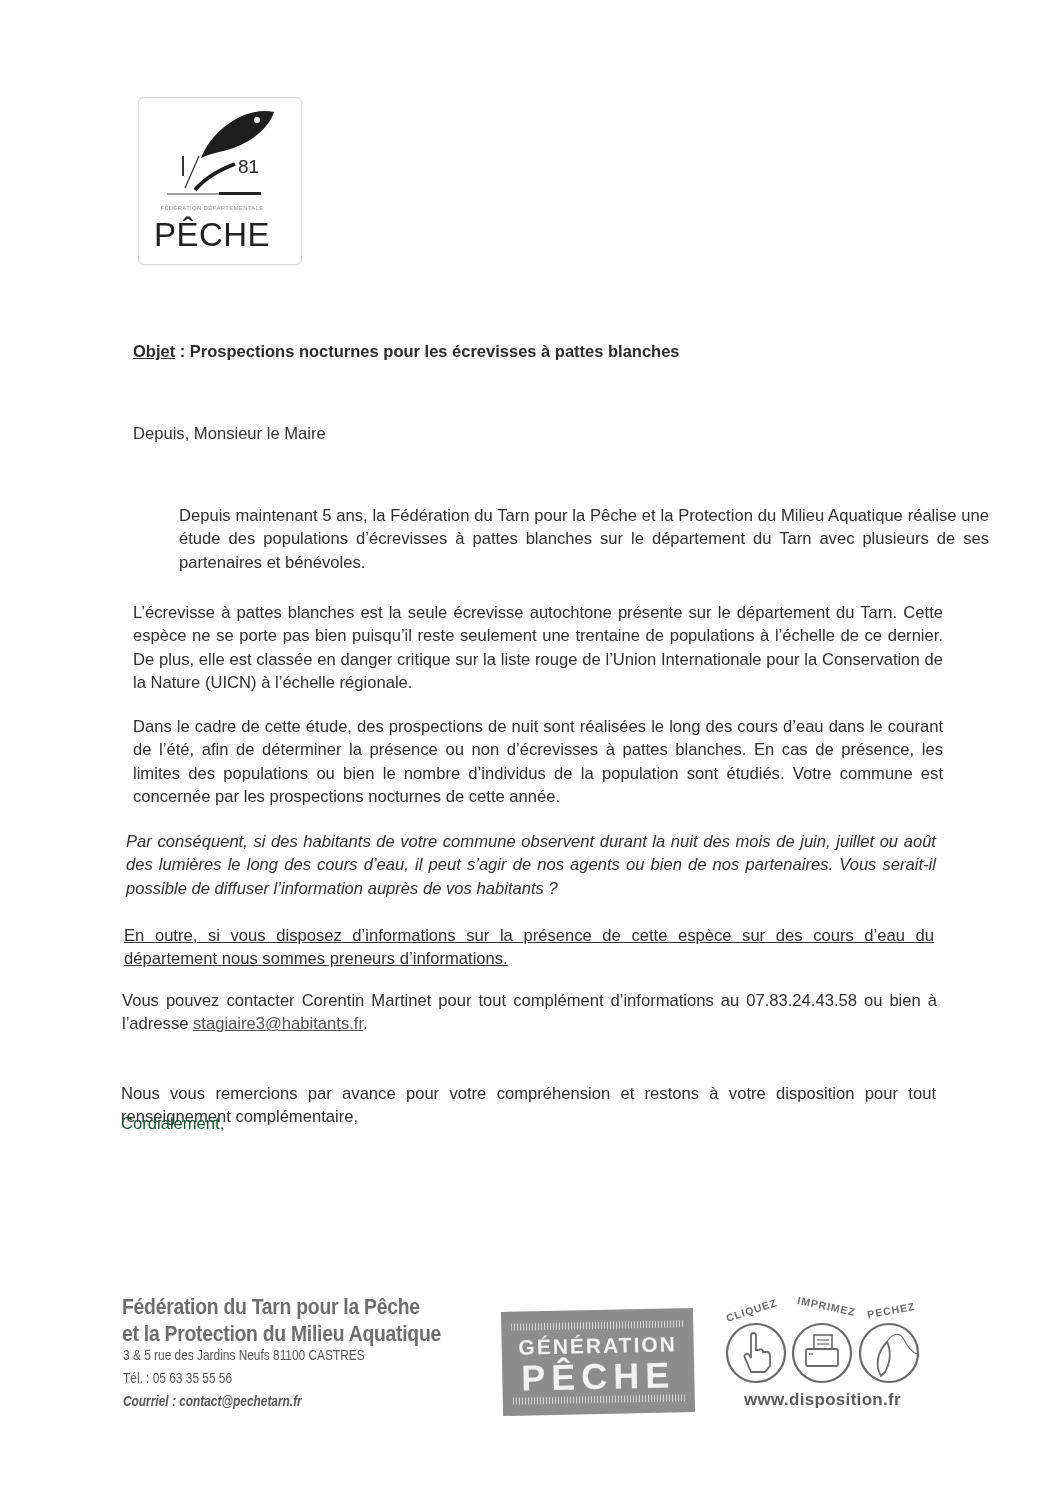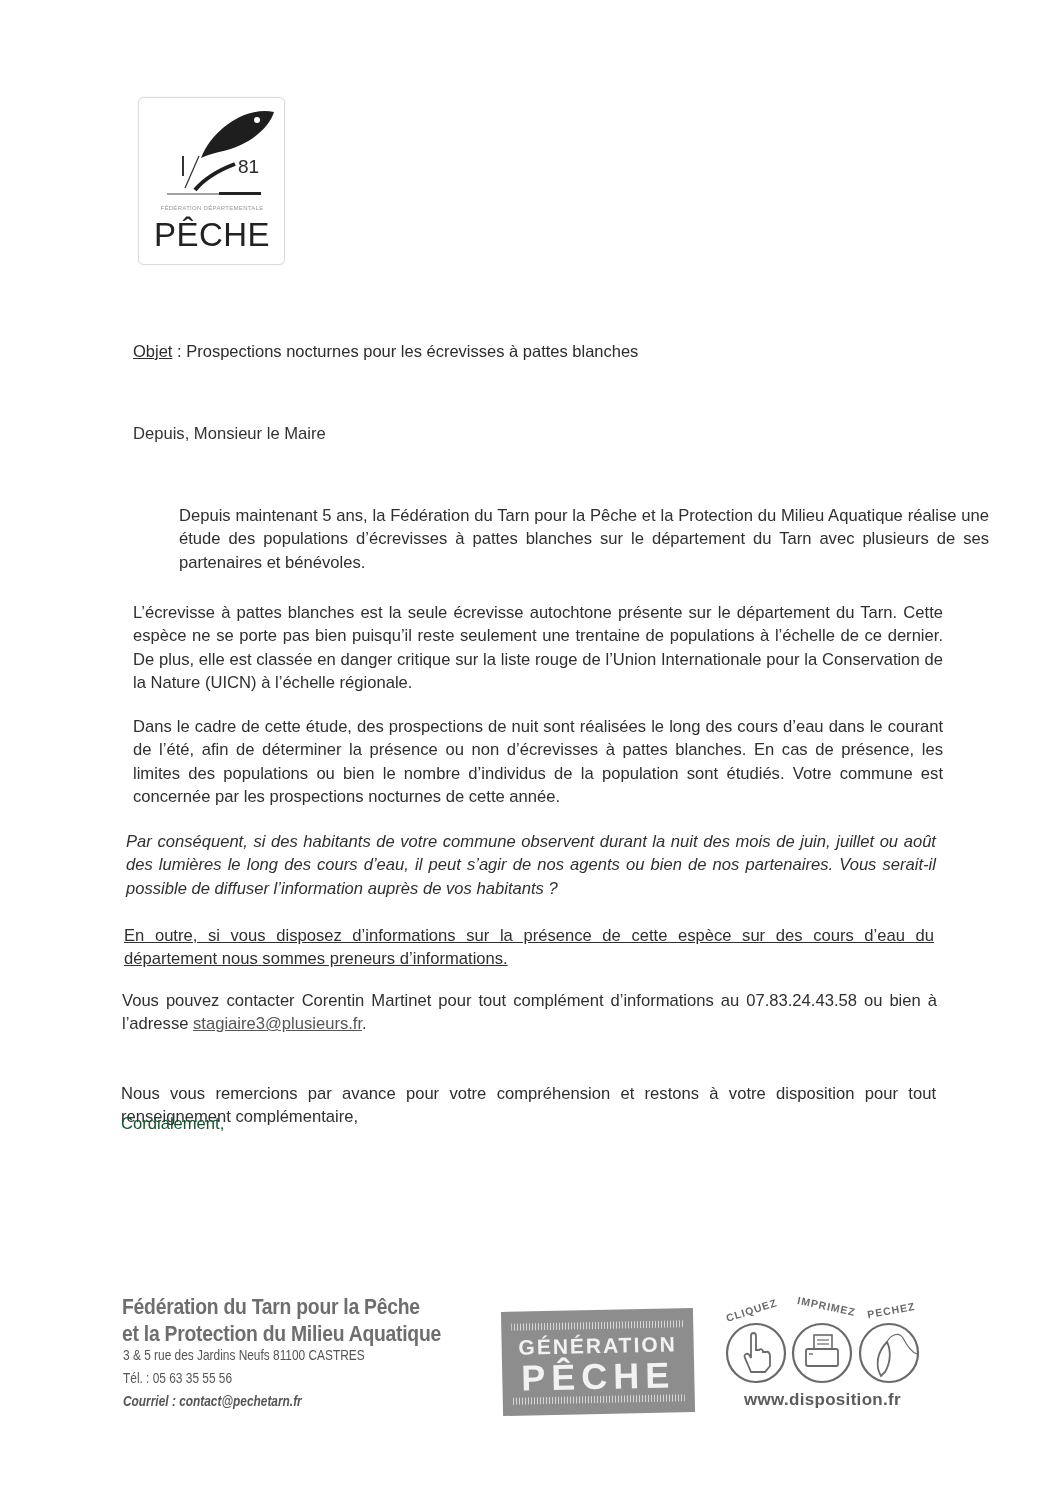--- a/index.html
+++ b/index.html
@@ -1,32 +1,32 @@
 <!DOCTYPE html>
 <html><head>
 <meta charset="utf-8">
 <style>
   html, body { margin: 0; padding: 0; background: #ffffff; }
   body { width: 1058px; height: 1496px; position: relative; overflow: hidden;
          font-family: "Liberation Sans", "DejaVu Sans", sans-serif; color: #2e2e2e; }
 
   
   .logo { position: absolute; left: 138px; top: 97px; width: 145px; height: 166px;
-          border: 1px solid #dcdcdc; border-radius: 6px; box-shadow: 0 0 2px #e8e8e8; background: #fff; }
+          border: 1px solid #dcdcdc; border-radius: 6px; box-shadow: 0 0 2px #e8e8e8; background: #fff; padding-left: 17px; }
   .logo svg { position: absolute; left: 0; top: 0; }
   .logo-sub { position: absolute; left: 12px; top: 107px; width: 122px; text-align: center;
               font-size: 6px; letter-spacing: 0.3px; color: #9a9a9a; }
   .logo-title { position: absolute; left: 10px; top: 118px; width: 126px; text-align: center;
                 font-size: 33px; color: #222; letter-spacing: 0.5px; }
   .logo-num { position: absolute; left: 99px; top: 58px; font-size: 19px; color: #2a2a2a; }
 
   
   .text { position: absolute; left: 133px; width: 810px; font-size: 16.6px; line-height: 23.3px;
           color: #2f2f2f; text-align: justify; }
-  .subject { position: absolute; left: 133px; top: 342px; font-size: 16.5px; font-weight: normal; color: #2c2c2c; }
+  .subject { position: absolute; left: 133px; top: 342px; font-size: 16.5px; font-weight: bold; color: #2c2c2c; }
   .subject .u { text-decoration: underline; }
   .salutation { position: absolute; left: 133px; top: 424px; font-size: 16.6px; color: #333; }
   .closing { position: absolute; left: 121px; font-size: 16.6px; color: #14532d; }
   .email-link { text-decoration: underline; color: #555; }
 
   
   .footer-org { position: absolute; left: 122px; top: 1293px; font-size: 22.5px; line-height: 27px;
                 color: #6e6e6e; font-weight: bold; letter-spacing: -0.3px; transform: scaleX(0.86); transform-origin: left top; }
   .footer-line { position: absolute; left: 123px; font-size: 14.5px; color: #555;
                  transform: scaleX(0.82); transform-origin: left top; }
@@ -73,21 +73,21 @@
 
 <div class="salutation">Depuis, Monsieur le Maire</div>
 
 <div class="text" style="top:504px;margin-left:46px;">Depuis maintenant 5 ans, la Fédération du Tarn pour la Pêche et la Protection du Milieu Aquatique réalise une étude des populations d’écrevisses à pattes blanches sur le département du Tarn avec plusieurs de ses partenaires et bénévoles.</div>
 <div class="text" style="top:601px;">L’écrevisse à pattes blanches est la seule écrevisse autochtone présente sur le département du Tarn. Cette espèce ne se porte pas bien puisqu’il reste seulement une trentaine de populations à l’échelle de ce dernier. De plus, elle est classée en danger critique sur la liste rouge de l’Union Internationale pour la Conservation de la Nature (UICN) à l’échelle régionale.</div>
 <div class="text" style="top:715px;">Dans le cadre de cette étude, des prospections de nuit sont réalisées le long des cours d’eau dans le courant de l’été, afin de déterminer la présence ou non d’écrevisses à pattes blanches. En cas de présence, les limites des populations ou bien le nombre d’individus de la population sont étudiés. Votre commune est concernée par les prospections nocturnes de cette année.</div>
 <div class="text" style="top:830px; left:126px; width:810px;font-style:italic;">Par conséquent, si des habitants de votre commune observent durant la nuit des mois de juin, juillet ou août des lumières le long des cours d’eau, il peut s’agir de nos agents ou bien de nos partenaires. Vous serait-il possible de diffuser l’information auprès de vos habitants ?</div>
 <div class="text" style="top:924px; left:124px; width:810px;text-decoration:underline;">En outre, si vous disposez d’informations sur la présence de cette espèce sur des cours d’eau du département nous sommes preneurs d’informations.</div>
 
 <div class="text" style="top:989px; left:122px; width:815px;">
-  <span>Vous pouvez contacter Corentin Martinet pour tout complément d’informations au 07.83.24.43.58 ou bien à l’adresse </span><span class="email-link">stagiaire3@plusieurs.fr</span><span>.</span>
+  <span>Vous pouvez contacter Corentin Martinet pour tout complément d’informations au 07.83.24.43.58 ou bien à l’adresse </span><span class="email-link">stagiaire3@habitants.fr</span><span>.</span>
 </div>
 
 <div class="text" style="top:1082px; left:121px; width:815px;">Nous vous remercions par avance pour votre compréhension et restons à votre disposition pour tout renseignement complémentaire,</div>
 
 <div class="closing" style="top:1114px;">Cordialement,</div>
 
 <div class="footer-org">
   <div>Fédération du Tarn pour la Pêche</div>
   <div>et la Protection du Milieu Aquatique</div>
 </div>

